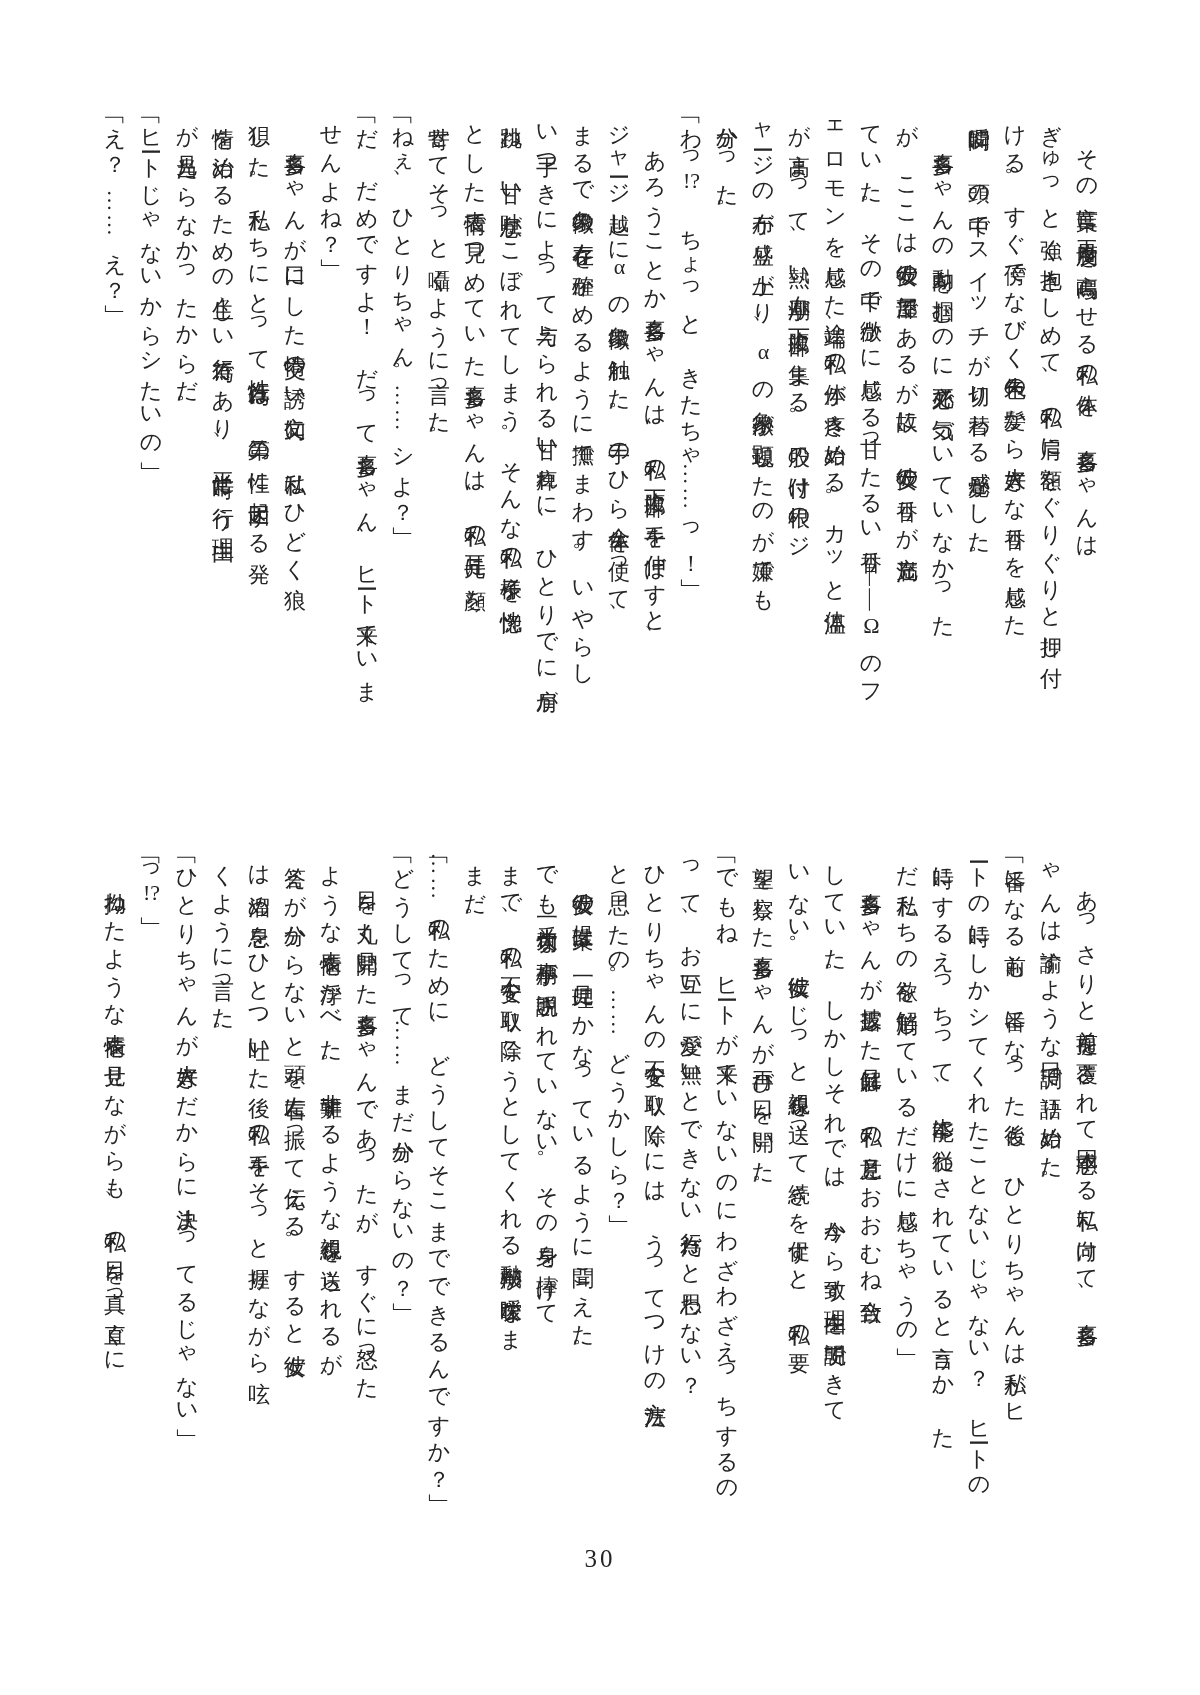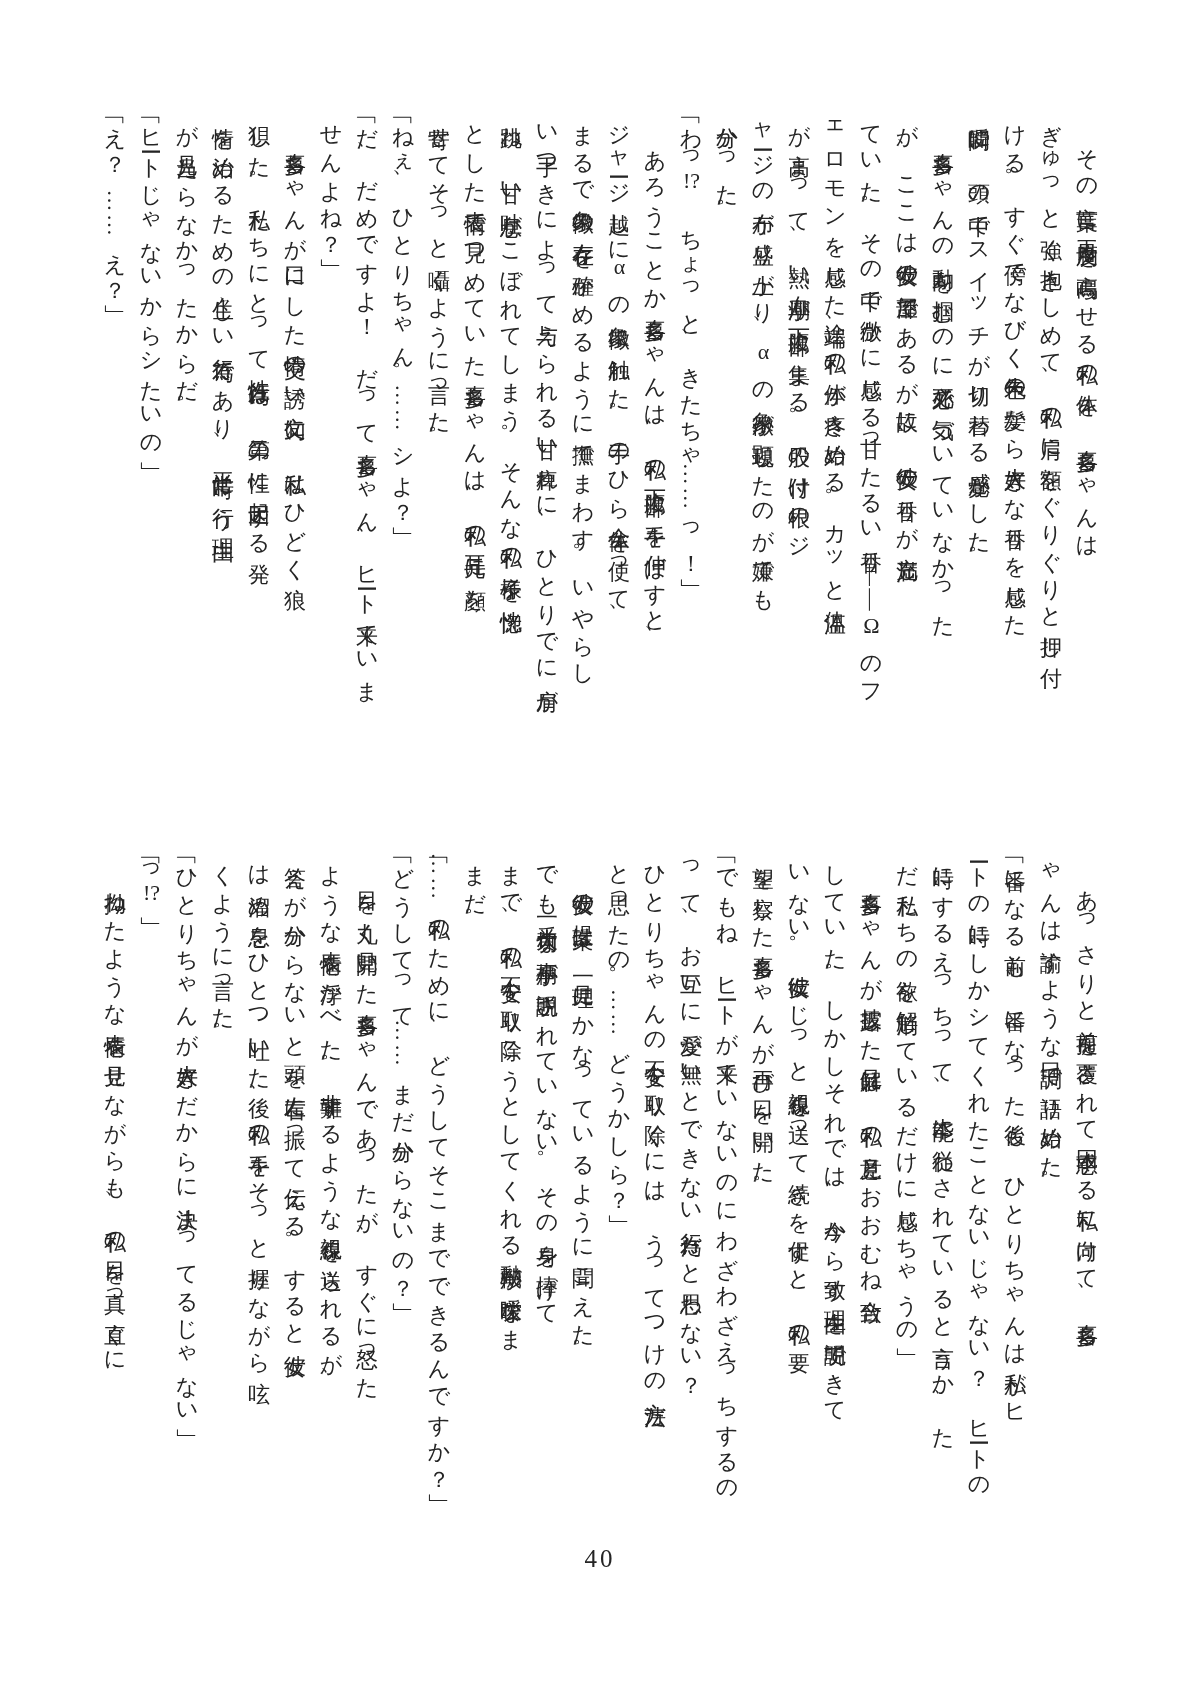--- a/index.html
+++ b/index.html
@@ -99,14 +99,14 @@
       <div class="tcol">「どうしてって……まだ分からないの？」</div>
       <div class="tcol">　目を丸く見開いた喜多ちゃんであったが、すぐに怒った</div>
       <div class="tcol">ような表情を浮かべた。非難するような視線を送られるが、</div>
       <div class="tcol">答えが分からないと頭を左右に振って伝える。すると彼女</div>
       <div class="tcol">は溜め息をひとつ吐いた後、私の手をそっと握りながら呟</div>
       <div class="tcol">くように言った。</div>
       <div class="tcol">「ひとりちゃんが大好きだからに決まってるじゃない」</div>
       <div class="tcol">「っ<span class="tcy">!?</span>」</div>
       <div class="tcol">　拗ねたような表情を見せながらも、私の目を真っ直ぐに</div>
     </div>
-  <div class="page-number">40</div>
+  <div class="page-number">30</div>
 </div>
 
 </body></html>

